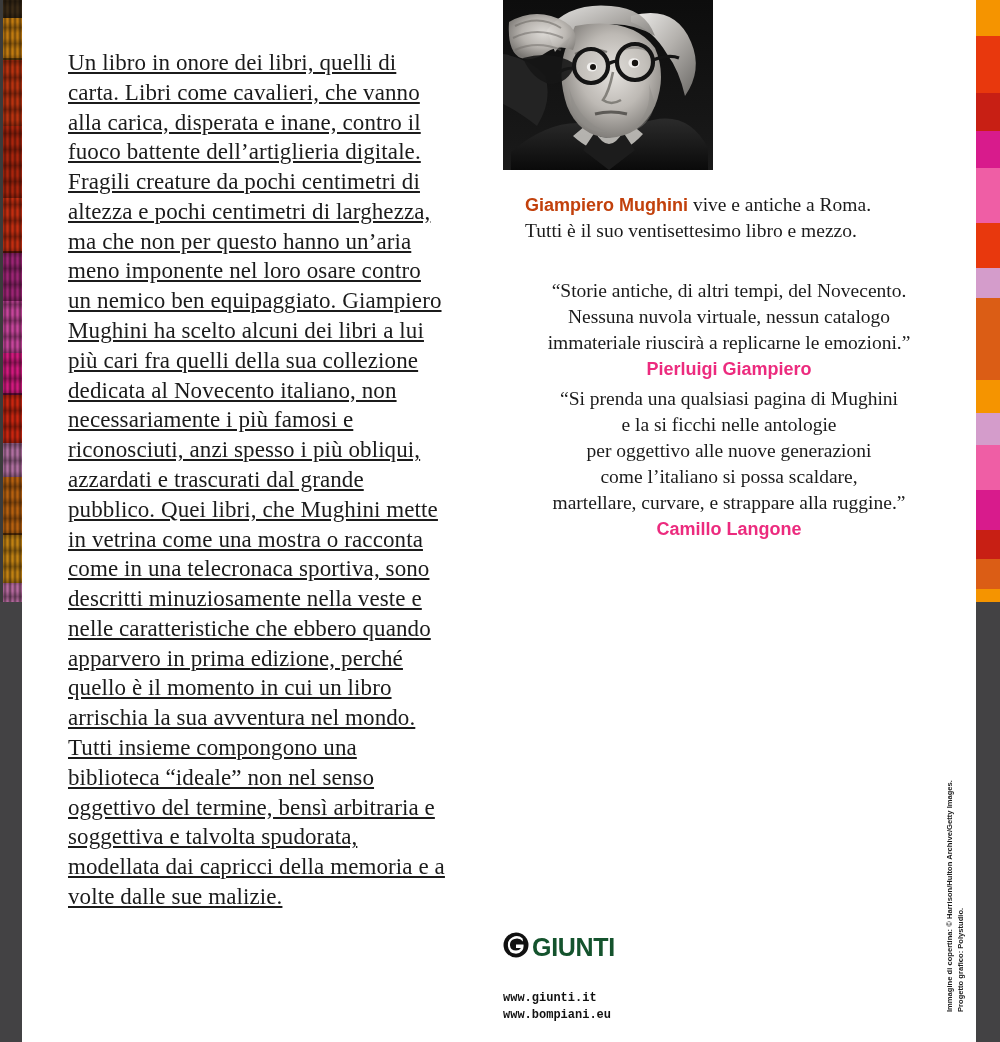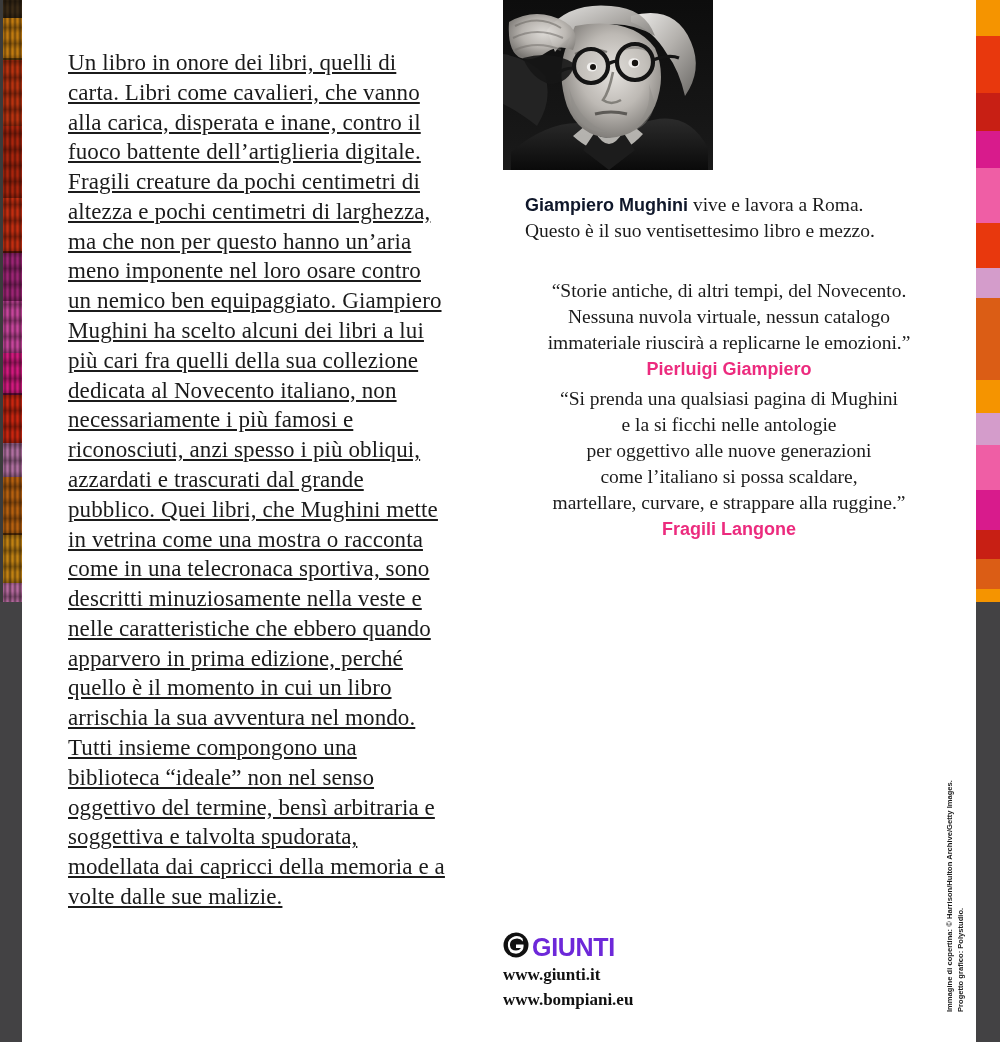--- a/index.html
+++ b/index.html
@@ -139,21 +139,21 @@
   .bio {
     position: absolute;
     left: 22px;
     top: 192px;
     width: 400px;
     font-size: 19.5px;
     line-height: 1.33;
     color: #1b1b1b;
   }
   .bio .name {
-    color: #0f172a;
+    color: #c2410c;
     font-family: "Liberation Sans", sans-serif;
     font-weight: bold;
     font-size: 18px;
   }
 
   .quote {
     position: absolute;
     width: 420px;
     text-align: center;
     color: #1b1b1b;
@@ -182,28 +182,28 @@
     display: flex;
     align-items: center;
     gap: 3px;
   }
   .logo-mark { display: block; }
   .logo-word {
     font-family: "Liberation Sans", sans-serif;
     font-weight: bold;
     font-size: 25px;
     letter-spacing: -0.3px;
-    color: #6d28d9;
+    color: #14532d;
     line-height: 1;
   }
   .urls {
-    margin-top: 1px;
-    font-family: Liberation Serif, serif;
+    margin-top: 28px;
+    font-family: Liberation Mono, monospace;
     font-weight: bold;
-    font-size: 17px;
+    font-size: 12px;
     line-height: 1.45;
     color: #111111;
   }
 
   
   .credits {
     position: absolute;
     left: 944px;
     top: 772px;
     width: 240px;
@@ -349,38 +349,38 @@
             <path d="M0 54 Q26 58 42 76 Q50 100 34 126 Q16 112 0 104 Z" fill="#232323"></path>
 
             <path d="M20 58 Q50 50 72 64 Q66 84 46 84 Q28 78 20 58 Z" fill="#161616" opacity="0.9"></path>
 
             <rect x="0" y="0" width="210" height="170" fill="none"></rect>
           </g>
         </svg>
       </div>
 
       <div class="bio">
-        <span class="name">Giampiero Mughini</span><span> vive e lavora a Roma.</span><br>
-        <span>Questo è il suo ventisettesimo libro e mezzo.</span>
+        <span class="name">Giampiero Mughini</span><span> vive e antiche a Roma.</span><br>
+        <span>Tutti è il suo ventisettesimo libro e mezzo.</span>
       </div>
 
       <div class="quote q1">
         <span class="qtext" style="white-space: pre-line; text-align: center;">“Storie antiche, di altri tempi, del Novecento.
 Nessuna nuvola virtuale, nessun catalogo
 immateriale riuscirà a replicarne le emozioni.”</span>
         <span class="attrib">Pierluigi Giampiero</span>
       </div>
 
       <div class="quote q2">
         <span class="qtext" style="white-space: pre-line;">“Si prenda una qualsiasi pagina di Mughini
 e la si ficchi nelle antologie
 per oggettivo alle nuove generazioni
 come l’italiano si possa scaldare,
 martellare, curvare, e strappare alla ruggine.”</span>
-        <span class="attrib">Fragili Langone</span>
+        <span class="attrib">Camillo Langone</span>
       </div>
 
     </div>
   </div>
 
   <div class="publisher">
     <div class="logo-row">
       <span class="logo-mark">
         <svg width="26" height="26" viewBox="0 0 26 26" xmlns="http://www.w3.org/2000/svg">
           <circle cx="13" cy="13" r="12.5" fill="#111111"></circle>

